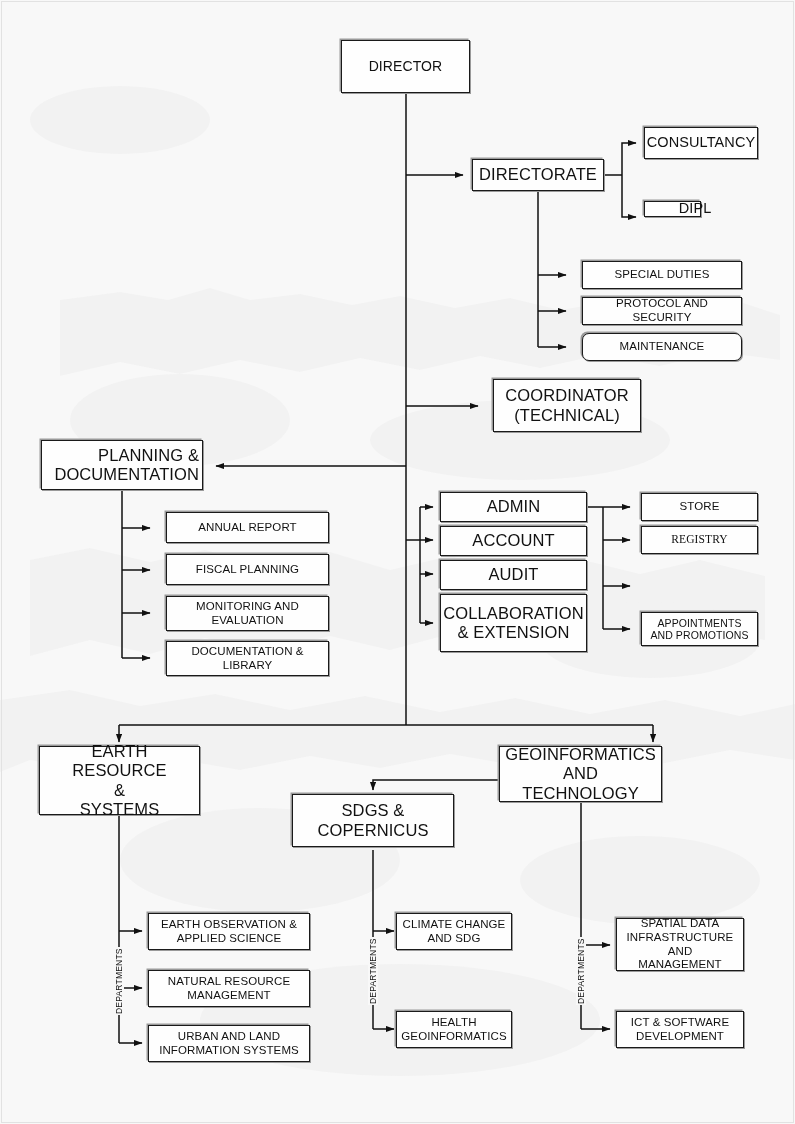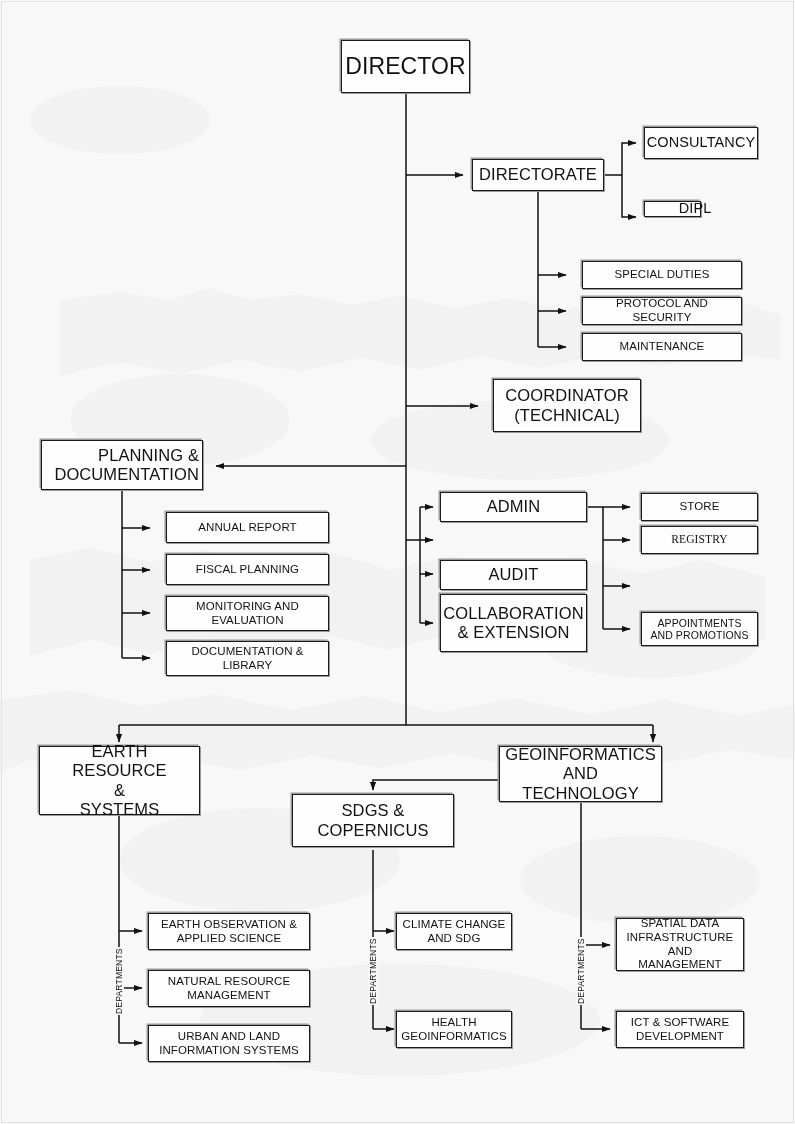--- a/index.html
+++ b/index.html
@@ -33,21 +33,21 @@
     background:#fefefe;
     border:1px solid #1a1a1a;
     box-shadow:-1.5px -1.5px 0 0 #9a9a9a, 1px 1px 0 0 #9a9a9a;
     display:flex;align-items:center;justify-content:center;
     text-align:center;
     color:#111;
     line-height:1.18;
     letter-spacing:.1px;
     padding:1px 3px;
   }
-  .n-xl{font-size:23px;text-align:right;}
+  .n-xl{font-size:14px;text-align:right;}
   .n-lg{font-size:16.5px;}
   .n-md{font-size:14.5px;}
   .n-sm{font-size:11.5px;}
   .n-xs{font-size:10.5px;}
 
   
   #wires{position:absolute;left:0;top:0;width:795px;height:1124px;pointer-events:none;}
 
   
   .deptlabel{
@@ -155,21 +155,21 @@
   <div class="node n-lg" style="left:472px;top:159px;width:132px;height:32px;">DIRECTORATE</div>
 
   <div class="node n-md" style="left:644px;top:127px;width:114px;height:32px;">CONSULTANCY</div>
 
   <div class="node n-md" style="left:644px;top:201px;width:57px;height:16px;padding-left:48px;">DIPL</div>
 
   <div class="node n-sm" style="left:582px;top:261px;width:160px;height:28px;">SPECIAL DUTIES</div>
 
   <div class="node n-sm" style="left:582px;top:297px;width:160px;height:28px;">PROTOCOL AND SECURITY</div>
 
-  <div class="node n-sm" style="left:582px;top:333px;width:160px;height:28px;">MAINTENANCE</div>
+  <div class="node n-sm" style="left:582px;top:333px;width:160px;height:28px;border-radius:7px;">MAINTENANCE</div>
 
   <div class="node n-lg" style="left:493px;top:379px;width:148px;height:53px;flex-direction:column;">
     <span>COORDINATOR</span>
     <span>(TECHNICAL)</span>
   </div>
 
   <div class="node n-lg" style="left:41px;top:440px;width:162px;height:50px;flex-direction:column;align-items:flex-end;">
     <span>PLANNING &amp;</span>
     <span>DOCUMENTATION</span>
   </div>
@@ -179,20 +179,21 @@
   <div class="node n-sm" style="left:166px;top:554px;width:163px;height:31px;">FISCAL PLANNING</div>
 
   <div class="node n-sm" style="left:166px;top:596px;width:163px;height:35px;white-space:pre-line;">MONITORING AND
 EVALUATION</div>
 
   <div class="node n-sm" style="left:166px;top:641px;width:163px;height:35px;white-space:pre-line;">DOCUMENTATION &amp;
 LIBRARY</div>
 
   <div class="node n-lg" style="left:440px;top:492px;width:147px;height:30px;">ADMIN</div>
 
+  <div class="node n-lg" style="left:440px;top:526px;width:147px;height:30px;">ACCOUNT</div>
 
   <div class="node n-lg" style="left:440px;top:560px;width:147px;height:30px;">AUDIT</div>
 
   <div class="node n-lg" style="left:440px;top:594px;width:147px;height:58px;white-space:pre-line;">COLLABORATION
 &amp; EXTENSION</div>
 
   <div class="node n-sm" style="left:641px;top:493px;width:117px;height:28px;">STORE</div>
 
   <div class="node n-sm" style="left:641px;top:526px;width:117px;height:28px;font-family:Liberation Serif, serif;">REGISTRY</div>
 

